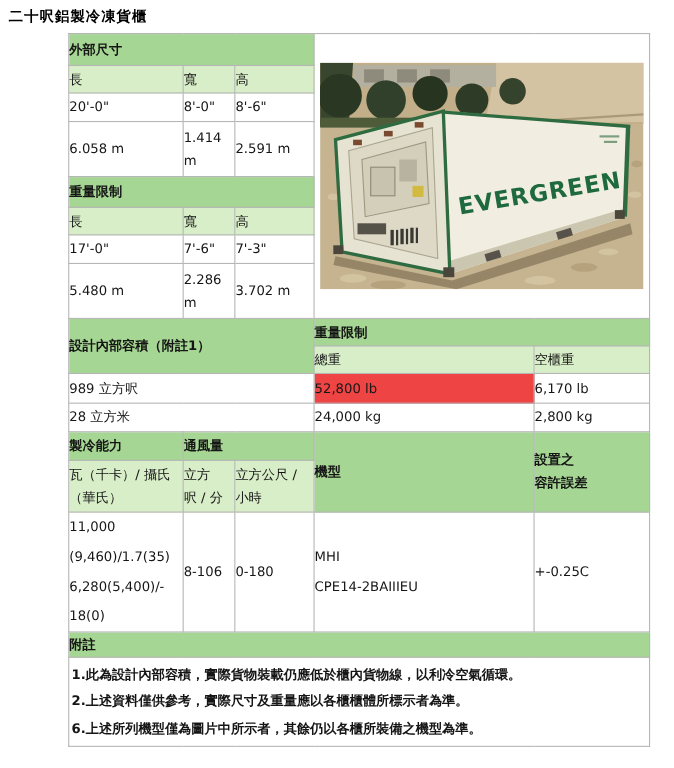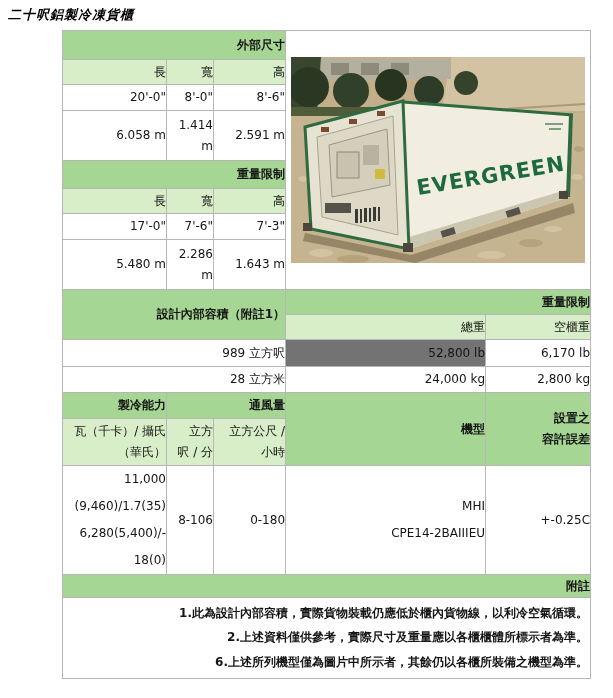--- a/index.html
+++ b/index.html
@@ -1,23 +1,23 @@
 <!DOCTYPE html>
 <html><head>
 <meta charset="utf-8">
 <style>
   html,body{margin:0;padding:0;background:#ffffff;}
   body{width:613px;height:698px;font-family:"DejaVu Sans","Liberation Sans",sans-serif;color:#111;}
   .page{position:relative;width:613px;height:698px;background:#fff;overflow:hidden;}
-  .title{position:absolute;left:8px;top:6px;margin:0;font-size:13px;font-weight:bold;color:#000;letter-spacing:1px;font-style:italic;}
+  .title{position:absolute;left:8px;top:6px;margin:0;font-size:13px;font-weight:bold;color:#000;letter-spacing:1px;}
   table.spec{position:absolute;left:62px;top:30px;border-collapse:collapse;table-layout:fixed;width:528px;font-size:12px;border:1px solid #9a9a9a;}
-  table.spec td{border:1px solid #b6b6b6;text-align:right;vertical-align:middle;padding:0;line-height:1.75;color:#151515;}
+  table.spec td{border:1px solid #b6b6b6;text-align:left;vertical-align:middle;padding:0;line-height:1.75;color:#151515;}
   td.hdr{background:#a6d693;font-weight:bold;}
   td.sub{background:#d8eec8;}
-  td.gray{background:#737373;}
+  td.gray{background:#ef4444;}
   td.photo-cell{background:#ffffff;vertical-align:middle;}
   .v{white-space:pre-line;display:inline-block;}
   .roomy{line-height:2.25;}
   td.notes-cell{text-align:left;padding:3px 4px;background:#fff;}
   .note-line{margin:7px 2px;line-height:1.45;white-space:normal;font-weight:bold;}
   .photo{width:294px;height:206px;margin:0 auto;display:block;}
 </style>
 </head>
 <body>
 
@@ -137,21 +137,21 @@
     </tr>
     <tr style="height:26px">
       <td><span class="v">17'-0"</span></td>
       <td><span class="v">7'-6"</span></td>
       <td><span class="v">7'-3"</span></td>
     </tr>
     <tr style="height:50px">
       <td><span class="v">5.480 m</span></td>
       <td><span class="v">2.286
 m</span></td>
-      <td><span class="v">1.643 m</span></td>
+      <td><span class="v">3.702 m</span></td>
     </tr>
 
     <tr style="height:25px">
       <td class="hdr" colspan="3" rowspan="2"><span class="v">設計內部容積（附註1）</span></td>
       <td class="hdr" colspan="2"><span class="v">重量限制</span></td>
     </tr>
     <tr style="height:25px">
       <td class="sub"><span class="v">總重</span></td>
       <td class="sub"><span class="v">空櫃重</span></td>
     </tr>

